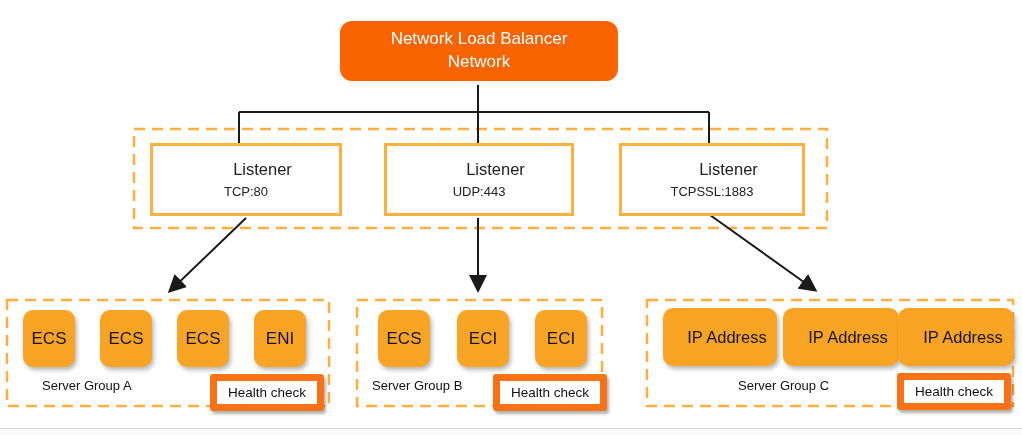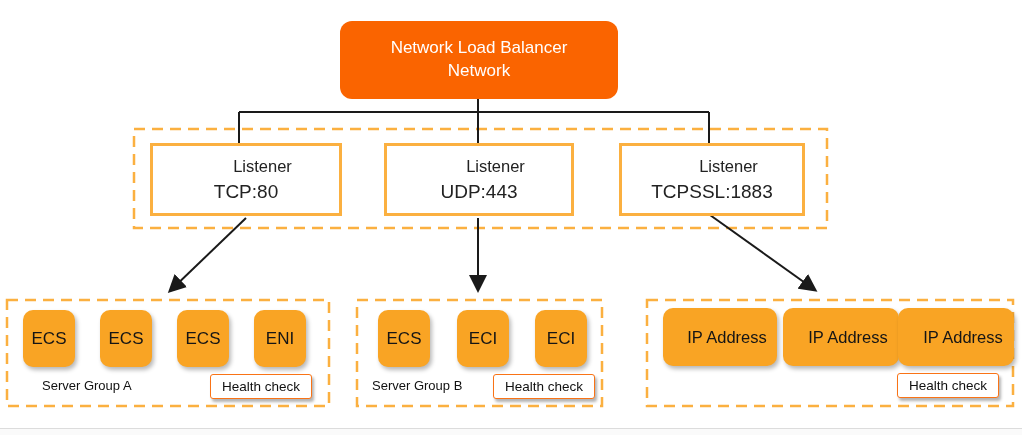--- a/index.html
+++ b/index.html
@@ -21,21 +21,21 @@
     width: 1022px;
     height: 435px;
     z-index: 1;
     pointer-events: none;
   }
   .abs { position: absolute; z-index: 2; }
 
   
   .root-node {
     left: 340px; top: 21px;
-    width: 278px; height: 78px;
+    width: 278px; height: 60px;
     background: #FA6400;
     border-radius: 12px;
     color: #ffffff;
     font-size: 17px;
     line-height: 1.35;
     text-align: center;
     display: flex;
     flex-direction: column;
     align-items: center;
     justify-content: center;
@@ -46,21 +46,21 @@
     background: #ffffff;
     border: 3px solid #FBB040;
     height: 67px;
     display: flex;
     flex-direction: column;
     align-items: center;
     justify-content: center;
     text-align: center;
   }
   .listener-title { font-size: 16.5px; color: #222; margin-left: 33px; }
-  .listener-proto { font-size: 19px; color: #222; margin-top: 5px; }
+  .listener-proto { font-size: 13px; color: #222; margin-top: 5px; }
   #listener-1 { left: 150px; top: 143px; width: 186px; }
   #listener-2 { left: 384px; top: 143px; width: 184px; }
   #listener-3 { left: 619px; top: 143px; width: 180px; }
 
   
   .group-zone { background: transparent; }
   #group-zone-listeners { left: 134px; top: 129px; width: 693px; height: 99px; }
   #group-zone-a { left: 7px;   top: 300px; width: 322px; height: 106px; }
   #group-zone-b { left: 357px; top: 300px; width: 245px; height: 106px; }
   #group-zone-c { left: 647px; top: 300px; width: 366px; height: 106px; }
@@ -89,21 +89,21 @@
     color: #111;
     white-space: nowrap;
   }
 
   
   .health-btn {
     top: 374px;
     width: 100px;
     height: 23px;
     background: #ffffff;
-    border: 1px solid #f97316;
+    border: 7px solid #f97316;
     border-radius: 3px;
     box-shadow: 2px 3px 3px rgba(0,0,0,0.30);
     font-size: 13.5px;
     color: #111;
     display: flex;
     align-items: center;
     justify-content: center;
   }
 
   .bottom-divider {
@@ -173,18 +173,19 @@
   <div class="abs member-node member-sm" style="left:378px;">ECS</div>
   <div class="abs member-node member-sm" style="left:457px;">ECI</div>
   <div class="abs member-node member-sm" style="left:535px;">ECI</div>
   <div class="abs group-label" style="left:372px;">Server Group B</div>
   <div class="abs health-btn" style="left:493px;">Health check</div>
 
   <div class="abs group-zone" id="group-zone-c"></div>
   <div class="abs member-node member-wide" style="left:663px; width:100px;">IP Address</div>
   <div class="abs member-node member-wide" style="left:783px; width:102px;">IP Address</div>
   <div class="abs member-node member-wide" style="left:898px; width:102px;">IP Address</div>
+  <div class="abs group-label" style="left:738px;">Server Group C</div>
   <div class="abs health-btn" style="left:897px; top:373px;">Health check</div>
 
   <div class="abs bottom-divider"></div>
   <div class="abs bottom-strip"></div>
 
 </div>
 
 </body></html>

